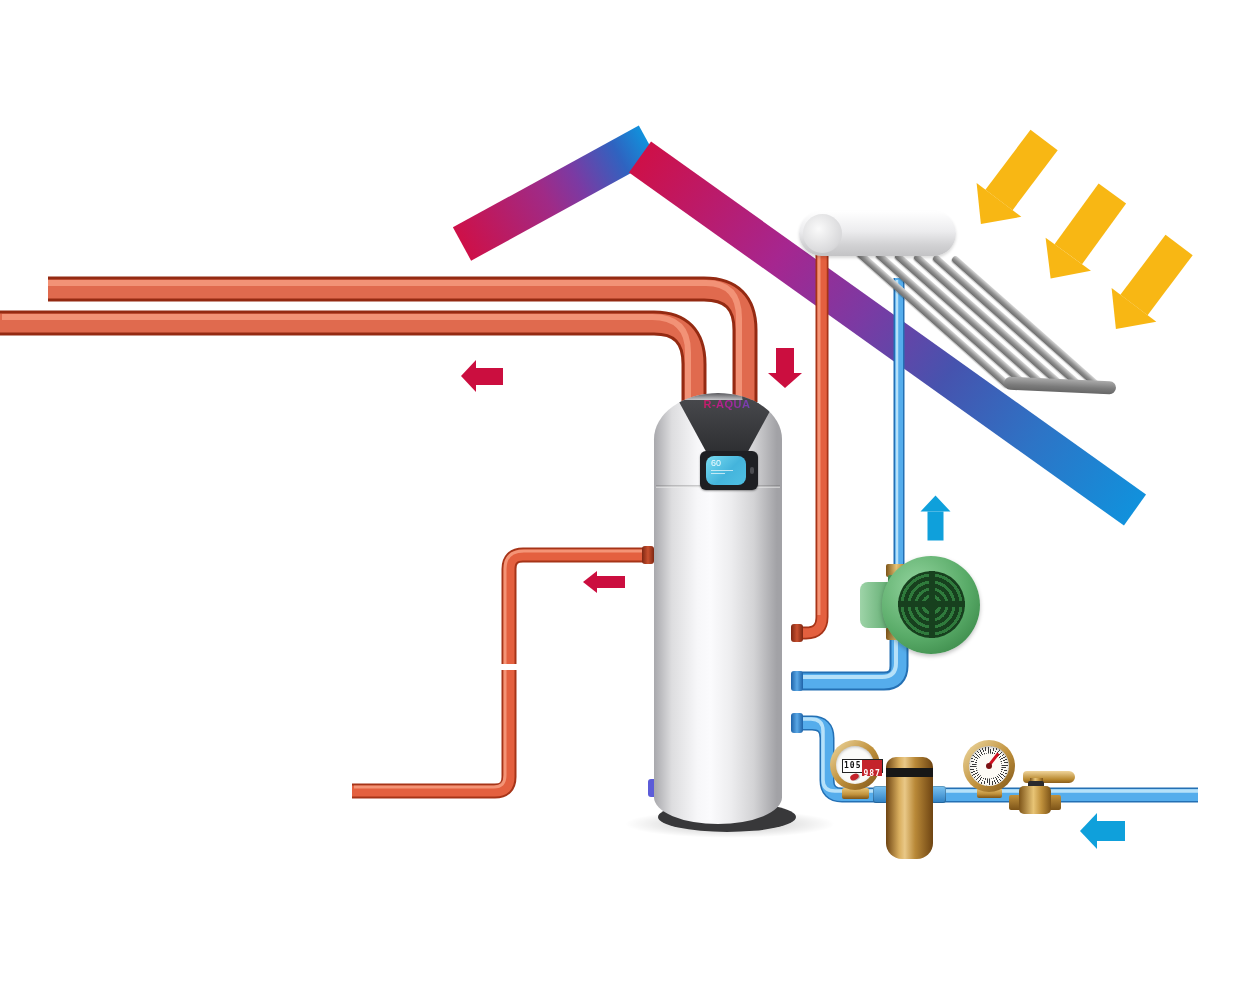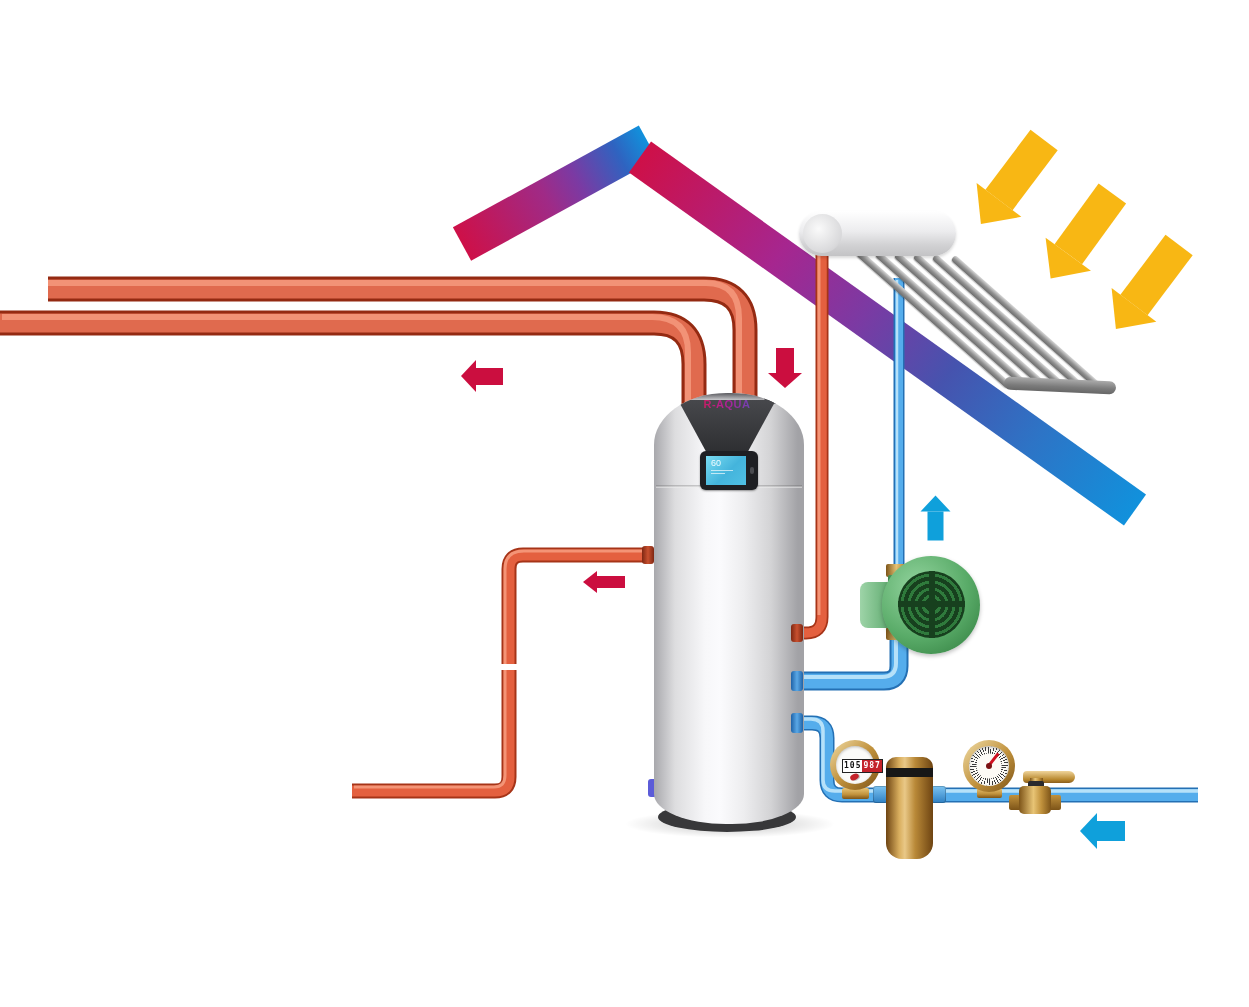--- a/index.html
+++ b/index.html
@@ -27,37 +27,37 @@
   svg.pipes{position:absolute;left:0;top:0;}
   .pc,.pm,.ph{fill:none;stroke-linejoin:round;}
   .hot-c{stroke:var(--hot-casing);} .hot-m{stroke:var(--hot-core);} .hot-h{stroke:var(--hot-hi);opacity:.85;}
   .thin-c{stroke:var(--thin-casing);} .thin-m{stroke:var(--thin-core);} .thin-h{stroke:var(--thin-hi);opacity:.8;}
   .cold-c{stroke:var(--cold-casing);} .cold-m{stroke:var(--cold-core);} .cold-h{stroke:var(--cold-hi);opacity:.85;}
 
   
   .tank-shadow{left:624px;top:810px;width:212px;height:28px;
     background:radial-gradient(ellipse at center,rgba(0,0,0,.25),rgba(0,0,0,0) 70%);}
   .tank-rim{left:658px;top:802px;width:138px;height:30px;border-radius:50%;background:#38383a;}
-  .tank{left:654px;top:393px;width:150px;height:431px;overflow:hidden;
+  .tank{left:654px;top:393px;width:128px;height:431px;overflow:hidden;
     border-radius:72px 72px 72px 72px / 52px 52px 30px 30px;
     background:linear-gradient(90deg,#a8a8ac 0%,#dddddf 14%,#f7f7f9 34%,#fbfbfd 44%,#ededef 60%,#d3d3d5 78%,#a2a2a6 96%);}
   .cap-shade{position:absolute;left:4px;top:0;right:4px;height:10px;border-radius:50%;
     background:linear-gradient(to bottom,#59595e,rgba(120,120,125,0));}
   .cap-knob{position:absolute;right:-4px;top:1px;width:44px;height:11px;border-radius:6px;background:#39393d;transform:rotate(7deg);}
   .tank-v{position:absolute;left:24px;top:7px;width:98px;height:80px;
     clip-path:polygon(0 0,100% 0,57% 97%,43% 97%);
     background:linear-gradient(to bottom,#47484c,#202124);}
   .tank-seam{position:absolute;left:2px;top:92px;right:2px;height:3px;
     background:linear-gradient(to bottom,rgba(0,0,0,.22),rgba(255,255,255,.6));}
   .brand{position:absolute;left:0;top:5px;width:146px;text-align:center;font-size:11px;font-weight:bold;letter-spacing:.5px;
     background:linear-gradient(90deg,#e51a2c 15%,#b02098 50%,#1d6fd0 85%);
     -webkit-background-clip:text;background-clip:text;color:transparent;}
   .disp{position:absolute;left:46px;top:58px;width:58px;height:39px;border-radius:6px;background:#1e1f23;
     box-shadow:0 1px 2px rgba(0,0,0,.4);}
-  .disp-screen{position:absolute;left:6px;top:5px;width:40px;height:29px;border-radius:0;
+  .disp-screen{position:absolute;left:6px;top:5px;width:40px;height:29px;border-radius:8px;
     background:linear-gradient(135deg,#7adcf2,#44b4dc 55%,var(--lcd-blue));
     color:#f0fcff;font-size:9px;padding:2px 0 0 5px;box-sizing:border-box;}
   .disp-screen i{display:block;width:22px;height:1px;background:rgba(255,255,255,.65);margin-top:2px;}
   .disp-btn{position:absolute;right:4px;top:16px;width:4px;height:7px;border-radius:2px;background:#4a4b50;}
 
   
   .fit-hot{width:12px;height:18px;border-radius:3px;background:linear-gradient(90deg,#7e2712,#c8502f 50%,#7e2712);}
   .fit-cold{width:12px;height:20px;border-radius:3px;background:linear-gradient(90deg,#1f63a8,#5aa8e6 50%,#1f63a8);}
   .joint-white{left:501px;top:664px;width:16px;height:6px;background:#fff;}
 
@@ -80,21 +80,21 @@
   .brass-v{background:linear-gradient(90deg,var(--brass-dark),var(--brass-light) 40%,var(--brass-mid) 70%,var(--brass-dark));}
 
   
   .meter-ring{left:830px;top:740px;width:50px;height:50px;border-radius:50%;
     background:linear-gradient(135deg,#f0dca6,var(--brass-mid) 50%,var(--brass-dark));}
   .meter-face{left:836px;top:746px;width:38px;height:38px;border-radius:50%;background:#fbfbf9;
     box-shadow:inset 0 1px 3px rgba(0,0,0,.25);}
   .odometer{left:842px;top:759px;height:12px;display:flex;border:1px solid #222;font-family:"DejaVu Sans Mono",monospace;
     font-size:8px;font-weight:bold;line-height:11px;}
   .odo-black{background:#fff;color:#111;padding:0 1px;letter-spacing:1px;}
-  .odo-red{background:var(--meter-red);color:#fff;padding:0 1px;letter-spacing:1px;}
+  .odo-red{background:var(--meter-red);color:#fff;padding:8px 1px;letter-spacing:1px;}
   .meter-pointer{left:850px;top:774px;width:9px;height:6px;border-radius:50%;background:var(--meter-red);transform:rotate(-25deg);
     box-shadow:1px 1px 0 rgba(0,0,0,.2);}
 
   
   .gauge-ring{left:963px;top:740px;width:52px;height:52px;border-radius:50%;
     background:linear-gradient(135deg,#f0dca6,var(--brass-mid) 55%,var(--brass-dark));}
   .gauge-face{left:969px;top:746px;width:40px;height:40px;border-radius:50%;background:#fcfaf5;
     box-shadow:inset 0 1px 3px rgba(0,0,0,.3);}
   .gauge-ticks{left:969px;top:746px;width:40px;height:40px;border-radius:50%;
     background:repeating-conic-gradient(from -130deg,#3a3a3a 0deg 2.5deg,transparent 2.5deg 9deg);

